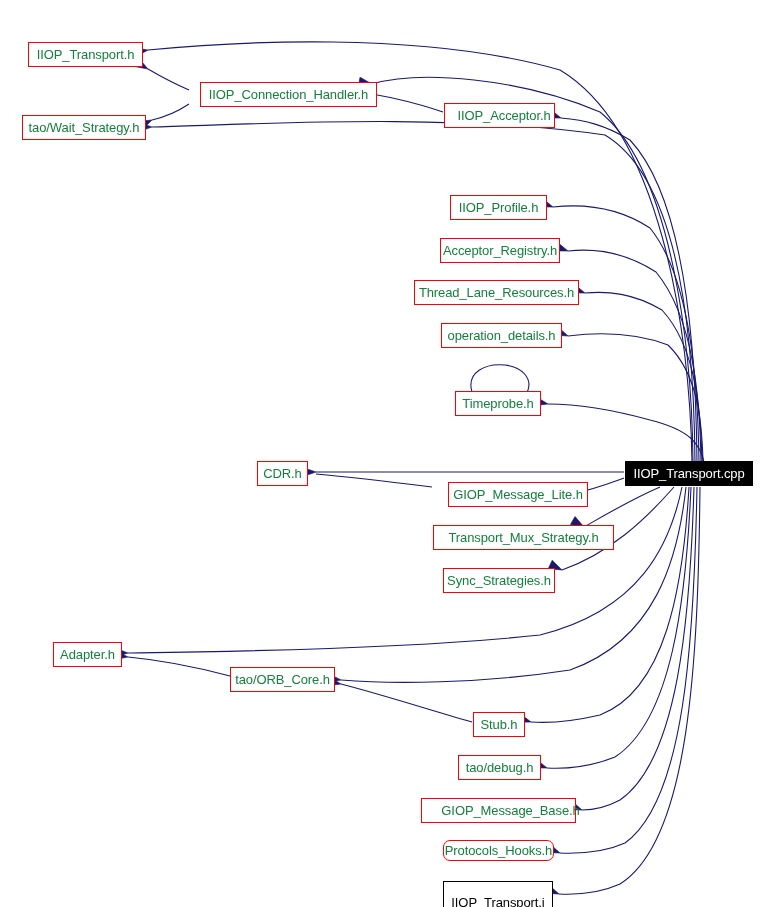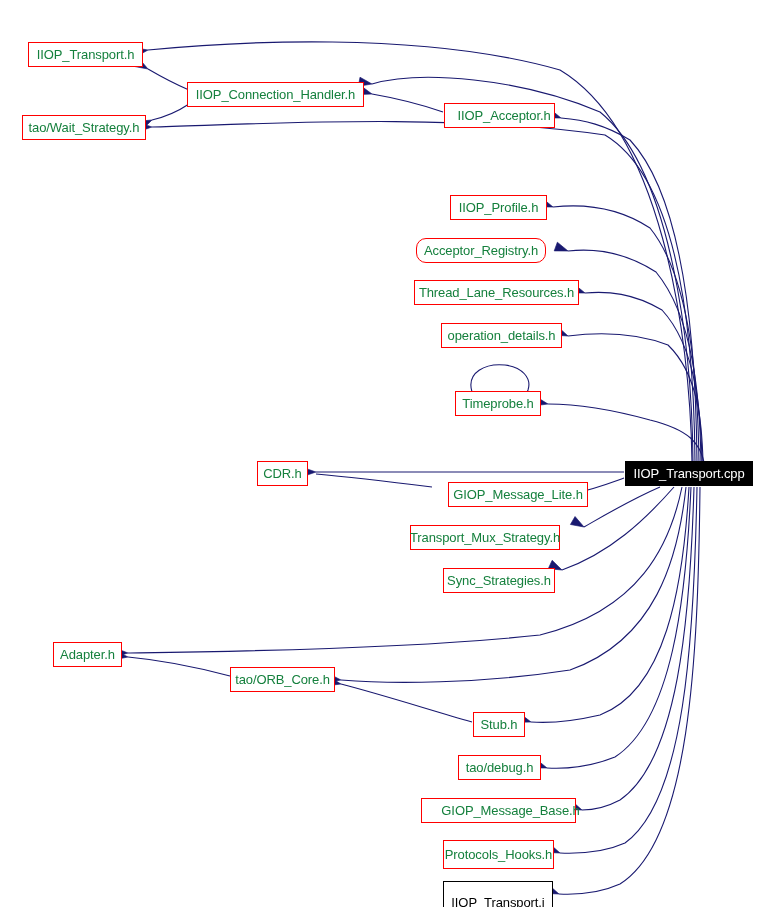--- a/index.html
+++ b/index.html
@@ -124,72 +124,72 @@
         <polygon class="arrow-head" points="0,0 13,-4.6 13,4.6" transform="translate(372,94) rotate(197)"></polygon>
         <polygon class="arrow-head" points="0,0 13,-4.6 13,4.6" transform="translate(148,69) rotate(210)"></polygon>
         <polygon class="arrow-head" points="0,0 13,-4.6 13,4.6" transform="translate(152,120) rotate(155)"></polygon>
         <polygon class="arrow-head" points="0,0 13,-4.6 13,4.6" transform="translate(528,390) rotate(110)"></polygon>
       </g>
   </svg>
   <div id="nodes-layer">
       <div class="node-box kind-header" style="left: 28px; top: 42px; width: 115px; height: 25px;">
         <span class="node-label">IIOP_Transport.h</span>
       </div>
-      <div class="node-box kind-header" style="left: 187px; top: 82px; width: 177px; height: 25px;">
+      <div class="node-box kind-header" style="left: 200px; top: 82px; width: 177px; height: 25px;">
         <span class="node-label">IIOP_Connection_Handler.h</span>
       </div>
       <div class="node-box kind-header" style="left: 22px; top: 115px; width: 124px; height: 25px;">
         <span class="node-label">tao/Wait_Strategy.h</span>
       </div>
       <div class="node-box kind-header" style="left: 444px; top: 103px; width: 111px; height: 25px; padding-left: 9px;">
         <span class="node-label">IIOP_Acceptor.h</span>
       </div>
       <div class="node-box kind-header" style="left: 450px; top: 195px; width: 97px; height: 25px;">
         <span class="node-label">IIOP_Profile.h</span>
       </div>
-      <div class="node-box kind-header" style="left: 416px; top: 238px; width: 130px; height: 25px; border-radius: 10px;">
+      <div class="node-box kind-header" style="left: 440px; top: 238px; width: 120px; height: 25px;">
         <span class="node-label">Acceptor_Registry.h</span>
       </div>
       <div class="node-box kind-header" style="left: 414px; top: 280px; width: 165px; height: 25px;">
         <span class="node-label">Thread_Lane_Resources.h</span>
       </div>
       <div class="node-box kind-header" style="left: 441px; top: 323px; width: 121px; height: 25px;">
         <span class="node-label">operation_details.h</span>
       </div>
       <div class="node-box kind-header" style="left: 455px; top: 391px; width: 86px; height: 25px;">
         <span class="node-label">Timeprobe.h</span>
       </div>
       <div class="node-box kind-header" style="left: 257px; top: 461px; width: 51px; height: 25px;">
         <span class="node-label">CDR.h</span>
       </div>
       <div class="node-box kind-header" style="left: 448px; top: 482px; width: 140px; height: 25px;">
         <span class="node-label">GIOP_Message_Lite.h</span>
       </div>
-      <div class="node-box kind-header" style="left: 410px; top: 525px; width: 150px; height: 25px; text-align: center;">
+      <div class="node-box kind-header" style="left: 433px; top: 525px; width: 181px; height: 25px; text-align: center;">
         <span class="node-label">Transport_Mux_Strategy.h</span>
       </div>
       <div class="node-box kind-header" style="left: 443px; top: 568px; width: 112px; height: 25px;">
         <span class="node-label">Sync_Strategies.h</span>
       </div>
       <div class="node-box kind-header" style="left: 53px; top: 642px; width: 69px; height: 25px;">
         <span class="node-label">Adapter.h</span>
       </div>
       <div class="node-box kind-header" style="left: 230px; top: 667px; width: 105px; height: 25px;">
         <span class="node-label">tao/ORB_Core.h</span>
       </div>
       <div class="node-box kind-header" style="left: 473px; top: 712px; width: 52px; height: 25px;">
         <span class="node-label">Stub.h</span>
       </div>
       <div class="node-box kind-header" style="left: 458px; top: 755px; width: 83px; height: 25px;">
         <span class="node-label">tao/debug.h</span>
       </div>
       <div class="node-box kind-header" style="left: 421px; top: 798px; width: 155px; height: 25px; padding-left: 24px;">
         <span class="node-label">GIOP_Message_Base.h</span>
       </div>
-      <div class="node-box kind-header" style="left: 443px; top: 840px; width: 111px; height: 29px;">
+      <div class="node-box kind-header" style="left: 443px; top: 840px; width: 111px; height: 21px; border-radius: 7px;">
         <span class="node-label">Protocols_Hooks.h</span>
       </div>
       <div class="node-box kind-inline" style="left: 443px; top: 881px; width: 110px; height: 43px;">
         <span class="node-label">IIOP_Transport.i</span>
       </div>
       <div class="node-box kind-current" style="left: 625px; top: 461px; width: 128px; height: 25px;">
         <span class="node-label">IIOP_Transport.cpp</span>
       </div>
     </div>
 </div>

